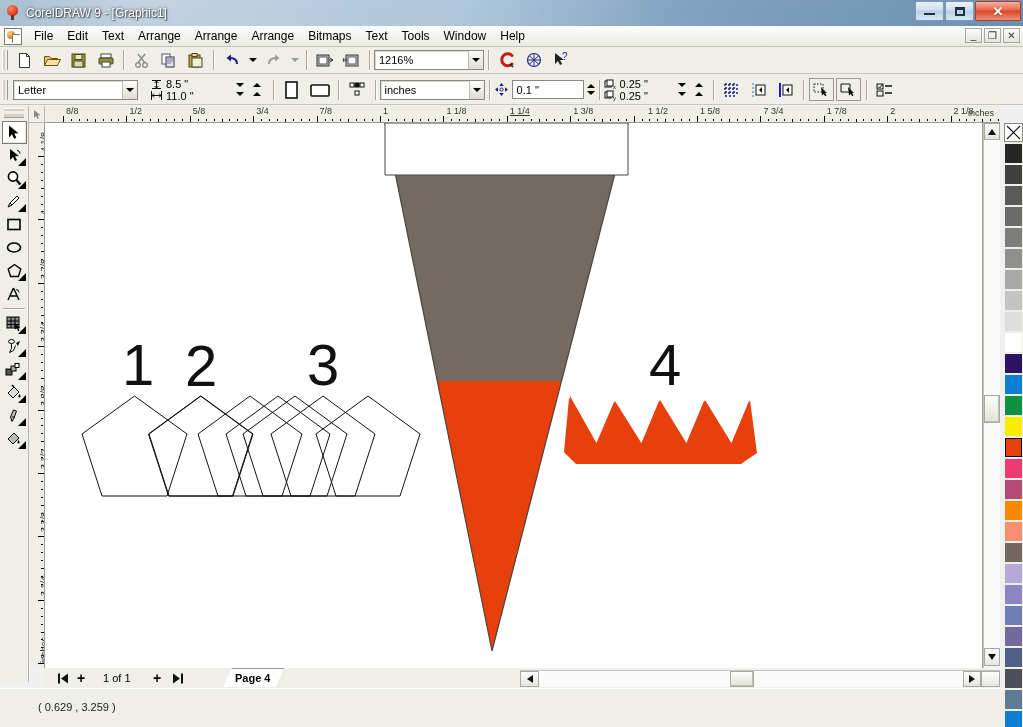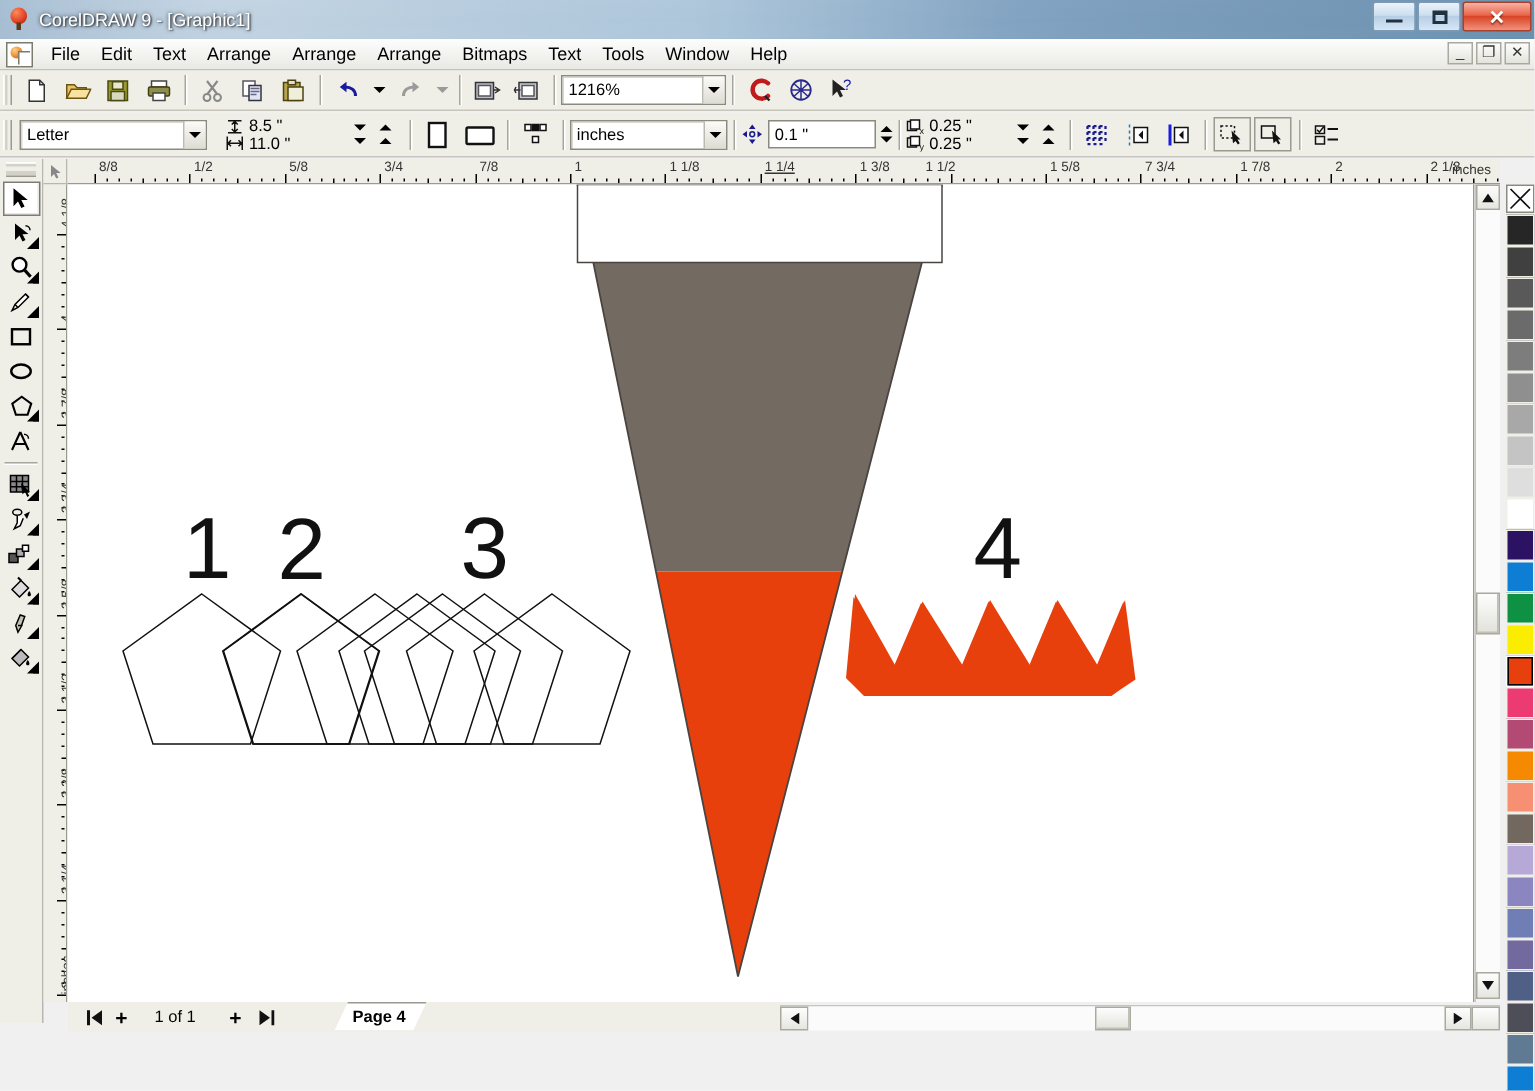--- a/index.html
+++ b/index.html
@@ -776,21 +776,21 @@
       <div class="rt" style="left: 525.2px; top: 10px; width: 1px; height: 6px;"></div>
       <div class="rlab" style="left: 528.2px; top: 0px;">1 3/8</div>
       <div class="rt" style="left: 533.125px; top: 13px; width: 1px; height: 2px;"></div>
       <div class="rt" style="left: 541.05px; top: 13px; width: 1px; height: 2px;"></div>
       <div class="rt" style="left: 548.975px; top: 13px; width: 1px; height: 2px;"></div>
       <div class="rt" style="left: 556.9px; top: 13px; width: 1px; height: 4px;"></div>
       <div class="rt" style="left: 564.825px; top: 13px; width: 1px; height: 2px;"></div>
       <div class="rt" style="left: 572.75px; top: 13px; width: 1px; height: 2px;"></div>
       <div class="rt" style="left: 580.675px; top: 13px; width: 1px; height: 2px;"></div>
       <div class="rt" style="left: 588.6px; top: 10px; width: 1px; height: 6px;"></div>
-      <div class="rlab" style="left: 572px; top: 0px;">1 1/2</div>
+      <div class="rlab" style="left: 603px; top: 0px;">1 1/2</div>
       <div class="rt" style="left: 596.525px; top: 13px; width: 1px; height: 2px;"></div>
       <div class="rt" style="left: 604.45px; top: 13px; width: 1px; height: 2px;"></div>
       <div class="rt" style="left: 612.375px; top: 13px; width: 1px; height: 2px;"></div>
       <div class="rt" style="left: 620.3px; top: 13px; width: 1px; height: 4px;"></div>
       <div class="rt" style="left: 628.225px; top: 13px; width: 1px; height: 2px;"></div>
       <div class="rt" style="left: 636.15px; top: 13px; width: 1px; height: 2px;"></div>
       <div class="rt" style="left: 644.075px; top: 13px; width: 1px; height: 2px;"></div>
       <div class="rt" style="left: 652px; top: 10px; width: 1px; height: 6px;"></div>
       <div class="rlab" style="left: 655px; top: 0px;">1 5/8</div>
       <div class="rt" style="left: 659.925px; top: 13px; width: 1px; height: 2px;"></div>
@@ -1008,20 +1008,24 @@
       <svg width="11" height="11" viewBox="0 0 11 11">
           <path d="M1 0.5v10L8 5.5z" fill="#111"></path>
           <rect x="9" y="0.5" width="2" height="10" fill="#111"></rect>
         </svg>
     </div>
     <div class="page-tab">
       <span>Page 4</span>
     </div>
   </div>
 
+  <div class="statusbar">
+    <div class="coord">( 0.629 , 3.259 )</div>
+
+  </div>
 
   <div class="palette" id="palette">
       <div style="height: 20px;"></div>
       <div class="pal-cell" style="background: rgb(38, 38, 38);"></div>
       <div class="pal-cell" style="background: rgb(64, 64, 64);"></div>
       <div class="pal-cell" style="background: rgb(89, 89, 89);"></div>
       <div class="pal-cell" style="background: rgb(107, 107, 107);"></div>
       <div class="pal-cell" style="background: rgb(125, 125, 125);"></div>
       <div class="pal-cell" style="background: rgb(143, 143, 143);"></div>
       <div class="pal-cell" style="background: rgb(168, 168, 168);"></div>

